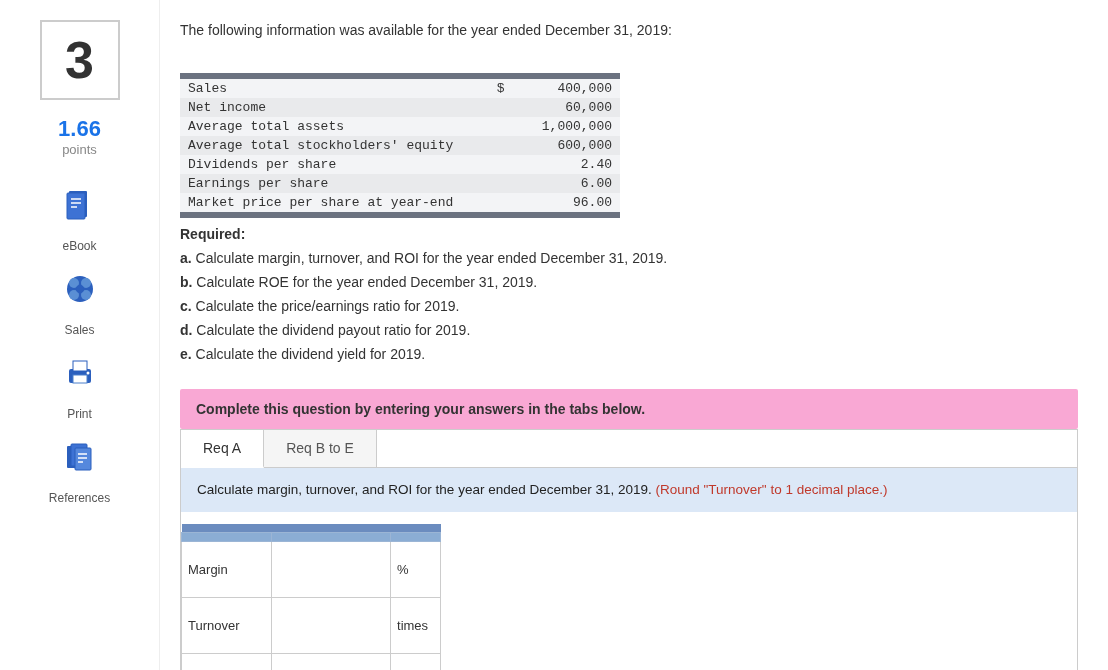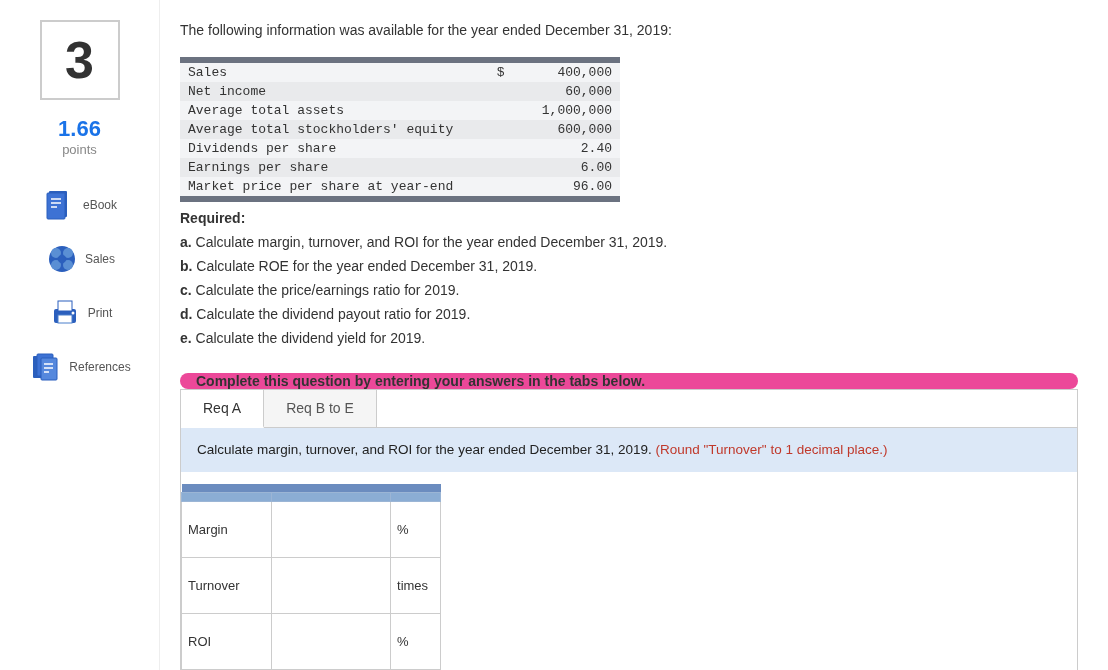--- a/index.html
+++ b/index.html
@@ -50,24 +50,24 @@
     }
     .sidebar-tools {
       display: flex;
       flex-direction: column;
       align-items: center;
       gap: 18px;
       width: 100%;
     }
     .sidebar-tool {
       display: flex;
-      flex-direction: row;
+      flex-direction: column;
       align-items: center;
       cursor: pointer;
-      gap: 5px;
+      gap: 16px;
     }
     .sidebar-tool-icon {
       width: 36px;
       height: 36px;
       display: flex;
       align-items: center;
       justify-content: center;
     }
     .sidebar-tool-label {
       font-size: 12px;
@@ -81,21 +81,21 @@
 
     
     .main-content {
       flex: 1;
       padding: 20px 30px 20px 20px;
       overflow-y: auto;
     }
     .question-header {
       font-size: 14px;
       color: #333;
-      margin-bottom: 16px;
+      margin-bottom: 32px;
       line-height: 1.5;
     }
     
     .data-table {
       width: 440px;
       border-collapse: collapse;
       font-family: 'Courier New', monospace;
       font-size: 13px;
       margin-bottom: 8px;
     }
@@ -131,26 +131,26 @@
     .required-item {
       margin-bottom: 3px;
       line-height: 1.5;
     }
     .req-letter {
       font-weight: bold;
     }
 
     
     .instruction-box {
-      background: #ec4899;
-      padding: 0 16px;
+      background: #f9a8d4;
+      padding: 12px 16px;
       font-weight: bold;
       font-size: 14px;
       margin-bottom: 0;
-      border-radius: 10px;
+      border-radius: 2px;
     }
 
     
     .tabs-container {
       border: 1px solid #ccc;
       margin-bottom: 0;
     }
     .tabs-header {
       display: flex;
       border-bottom: 1px solid #ccc;

